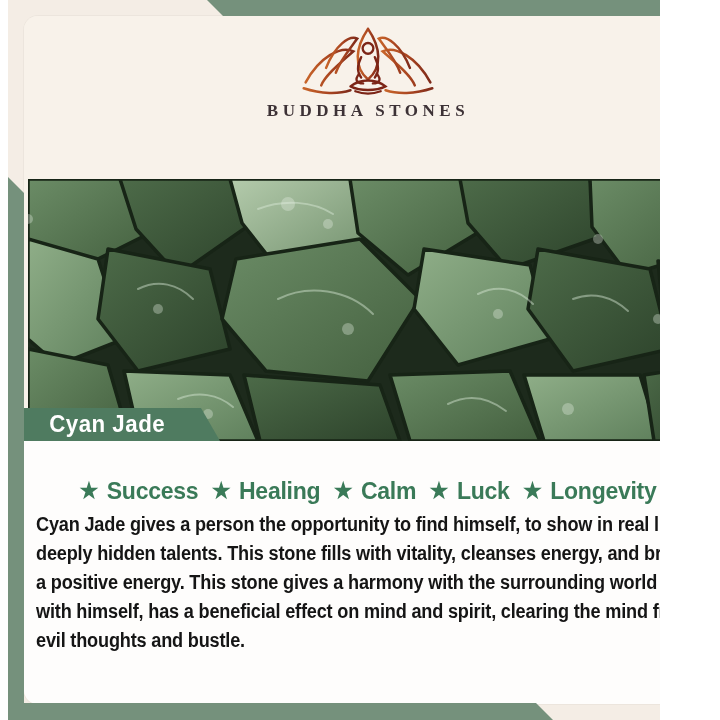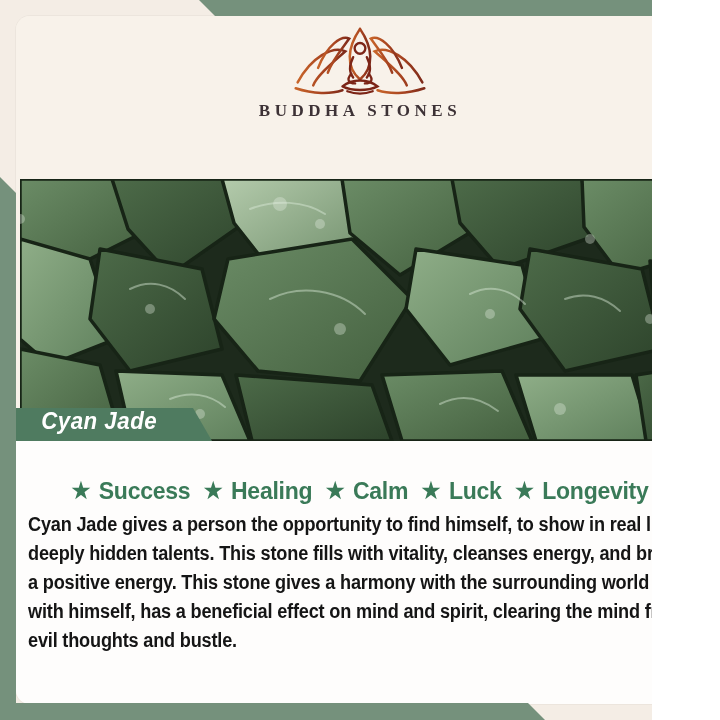--- a/index.html
+++ b/index.html
@@ -1,35 +1,35 @@
 <!DOCTYPE html>
 <html><head>
 <meta charset="utf-8">
 <style>
   html,body{margin:0;padding:0;}
   .canvas{position:relative;width:652px;height:720px;background:#f4ede5;overflow:hidden;
-          font-family:"Liberation Sans",sans-serif;}
+          font-family:"Liberation Sans",sans-serif;margin-left:8px;}
   .frame-svg{position:absolute;left:0;top:0;z-index:5;pointer-events:none;}
   .card{position:absolute;left:16px;top:16px;width:688px;height:688px;border-radius:14px;
         background:#f8f2ea;overflow:hidden;z-index:1;box-shadow:0 0 0 1px rgba(0,0,0,0.03);}
   
   .header{position:absolute;left:0;top:0;width:100%;height:163px;background:#f8f2ea;}
   .logo{position:absolute;left:50%;top:8px;transform:translateX(-50%);}
   .brand{position:absolute;top:85px;width:100%;text-align:center;
          font-family:"Liberation Serif",serif;font-size:17px;font-weight:600;
          letter-spacing:4.5px;color:#3d3236;}
   
   .banner{position:absolute;left:117px;top:110px;width:452px;height:47px;background:#fdfaf5;
           display:flex;align-items:center;justify-content:center;}
   .banner span{font-size:30px;font-weight:bold;color:#3a7a58;letter-spacing:-0.5px;
                transform:scaleX(0.94);white-space:nowrap;}
   
   .photo{position:absolute;left:4px;top:163px;width:680px;height:262px;background:#1d2a1c;}
   .badge{position:absolute;left:-1px;top:392px;width:197px;height:33px;background:#4f7b60;
-         clip-path:polygon(0 0,178px 0,100% 100%,0 100%);display:flex;align-items:flex-start;z-index:4;font-style:italic;}
+         clip-path:polygon(0 0,178px 0,100% 100%,0 100%);display:flex;align-items:center;z-index:4;}
   .badge span{color:#fff;font-size:23px;font-weight:bold;letter-spacing:0.5px;padding-left:27px;
               transform:scaleX(0.97);transform-origin:left center;white-space:nowrap;}
   
   .bottom{position:absolute;left:0;top:425px;width:100%;height:263px;background:#fefdfc;}
   .features{position:absolute;top:36px;width:100%;display:flex;justify-content:center;
             align-items:center;color:#3a7a58;font-weight:bold;font-size:24px;
             letter-spacing:-0.3px;white-space:nowrap;transform:scaleX(0.96);}
   .features .pair{display:flex;align-items:center;margin:0 7px;}
   .features .star{margin-right:9px;font-size:22px;}
   .desc{position:absolute;left:12px;top:69px;width:720px;margin:0;

